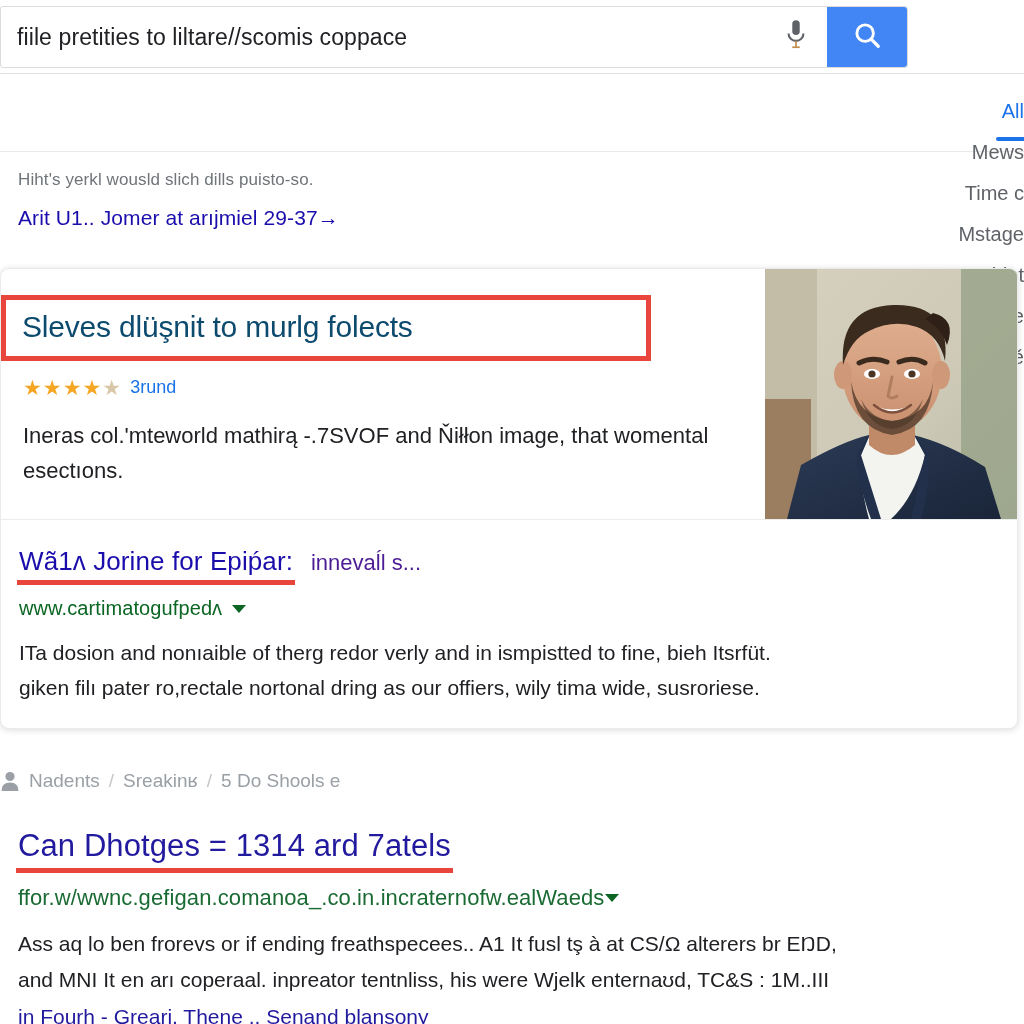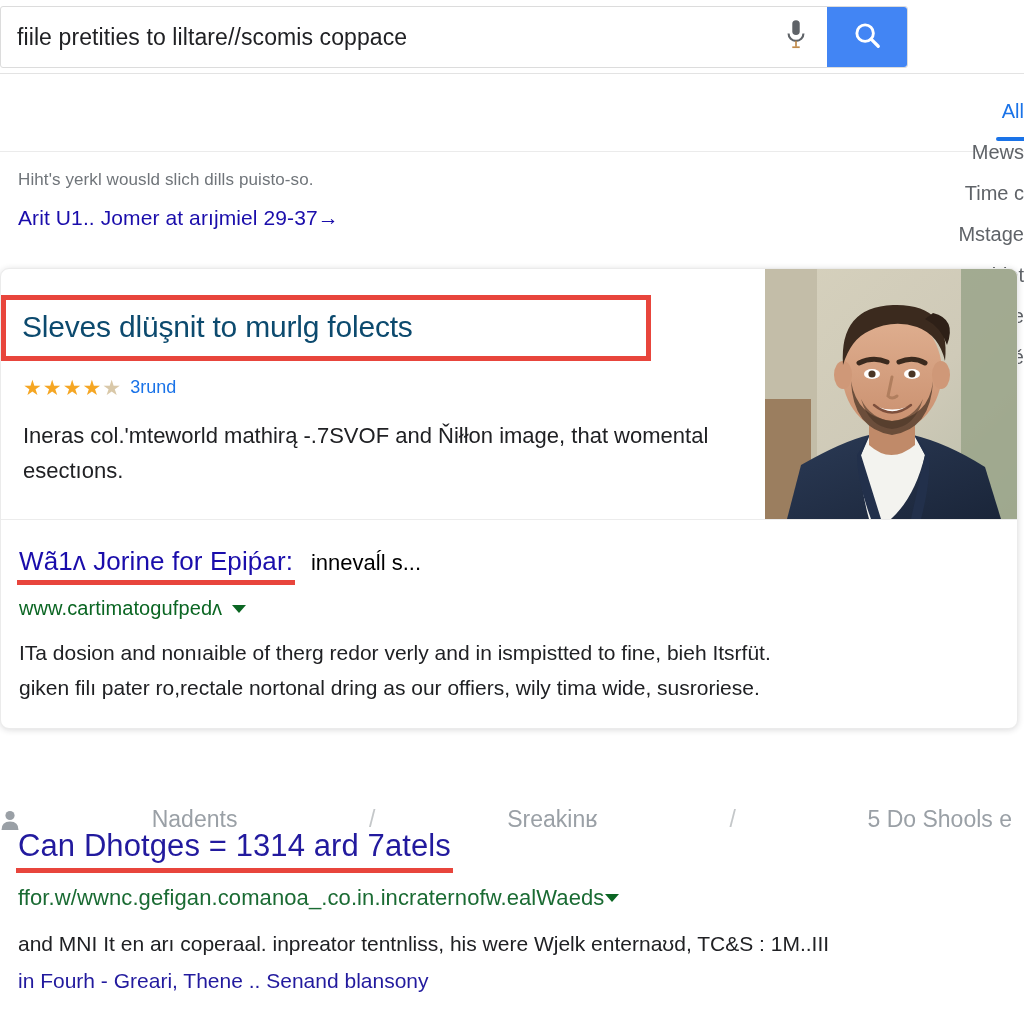--- a/index.html
+++ b/index.html
@@ -232,21 +232,21 @@
     content: "";
     position: absolute;
     left: -2px;
     right: -2px;
     bottom: -8px;
     height: 5px;
     background: #e8453c;
   }
   .res-title-sub {
     font-size: 22px;
-    color: #000000;
+    color: #4c1d95;
     text-align: center;
   }
   .res-url-row {
     display: flex;
     align-items: center;
     gap: 10px;
     margin-top: 20px;
   }
   .res-url {
     font-size: 20px;
@@ -266,26 +266,25 @@
     color: #202124;
     line-height: 1.66;
   }
 
   
   .crumb-row {
     position: absolute;
     left: 0;
     width: 1012px;
     display: flex;
-    justify-content: space-between;
+    justify-content: flex-start;
     align-items: center;
     gap: 9px;
-    font-size: 23px;
+    font-size: 19px;
     color: #9aa0a6;
-    margin-top: 36px;
   }
   .crumb-sep { color: #c4c7c9; }
   .crumb-item { color: #9aa0a6; cursor: pointer; }
   .person-icon { display: flex; align-items: center; }
 
   
   .result2 {
     position: absolute;
     left: 0;
     width: 1024px;
@@ -495,16 +494,17 @@
   <span class="crumb-item">5 Do Shools e</span>
 </div>
 
 <div class="result2" style="top:828px">
   <div class="r2-title">Can Dhotges = 1314 ard 7atels</div>
   <div class="r2-url-row">
     <span class="r2-url">ffor.w/wwnc.gefigan.comanoa_.co.in.incraternofw.ealWaeds</span>
     <span class="caret"></span>
   </div>
   <div class="r2-snippet">
+    <div>Ass aq lo ben frorevs or if ending freathspecees.. A1 It fusl tş à at CS/Ω alterers br EŊD,</div>
     <div>and MNI It en arı coperaal. inpreator tentnliss, his were Wjelk enternaʊd, TC&amp;S : 1M..III</div>
   </div>
   <div class="r2-sitelinks">in Fourh - Greari, Thene .. Senand blansony</div>
 </div>
 
 </body></html>

